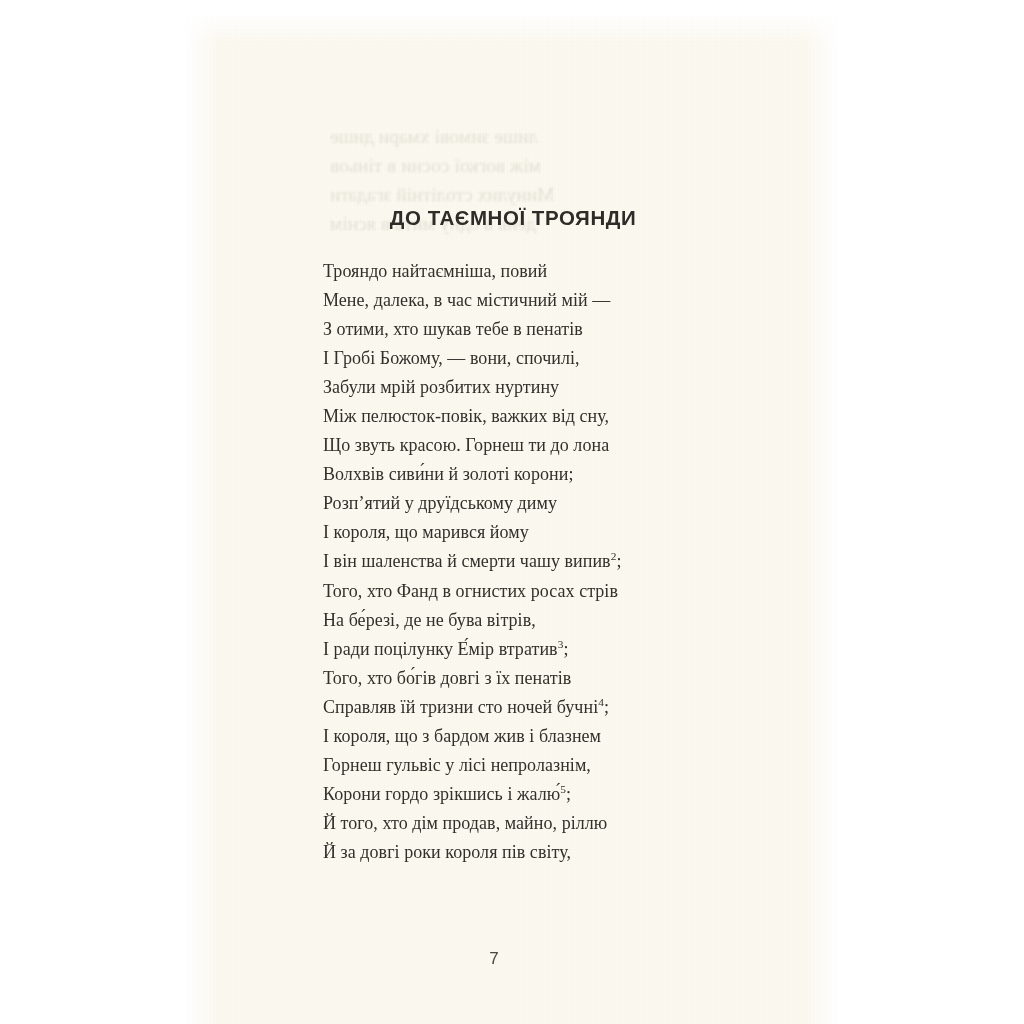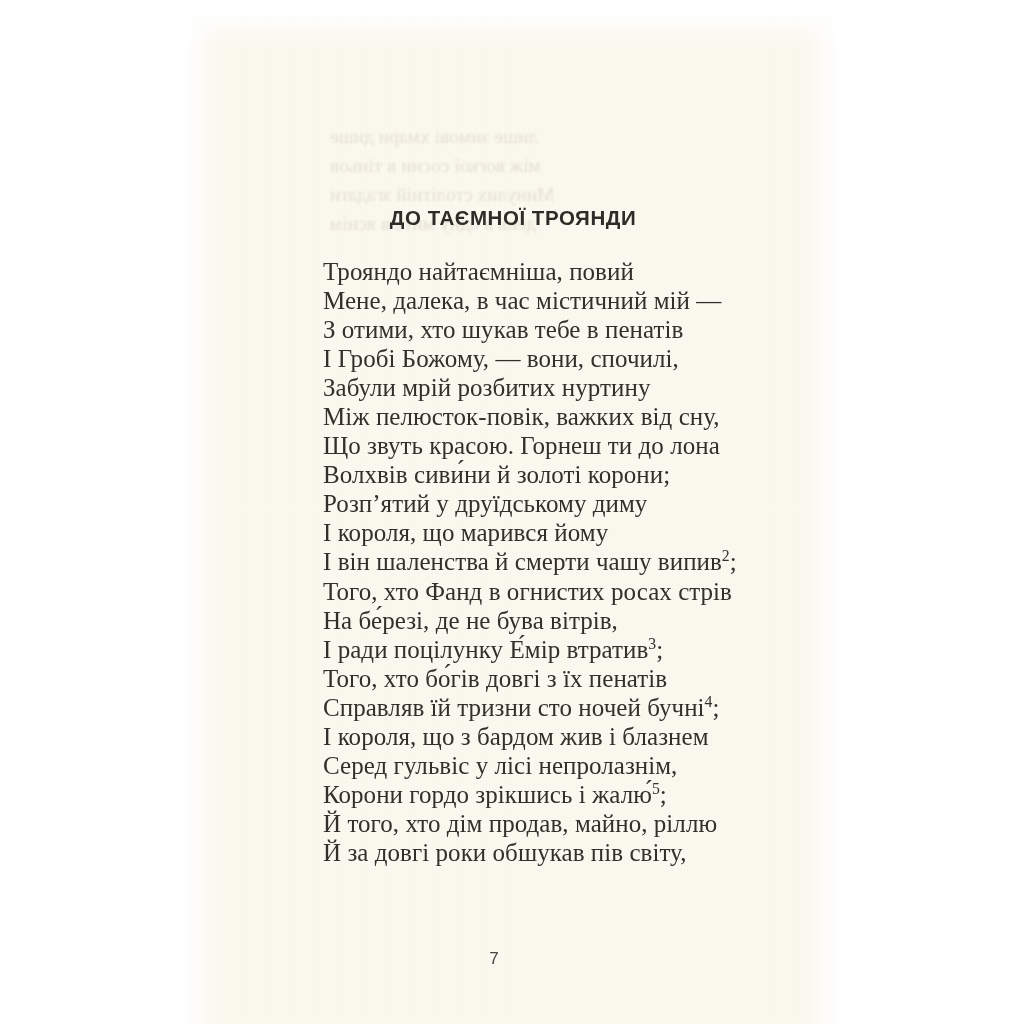--- a/index.html
+++ b/index.html
@@ -103,21 +103,21 @@
     letter-spacing: .55px;
     color: #2e2c28;
     white-space: nowrap;
   }
 
   .poem-body {
     position: absolute;
     left: 323px;
     top: 243px;
     width: 400px;
-    font-size: 25px;
+    font-size: 18px;
     line-height: 29.05px;
     color: #33302b;
     letter-spacing: .05px;
   }
 
   .poem-body .line {
     white-space: nowrap;
   }
 
   .poem-body sup {
@@ -167,22 +167,22 @@
         <div class="line">Волхвів сиви́ни й золоті корони;</div>
         <div class="line">Розп’ятий у друїдському диму</div>
         <div class="line">І короля, що марився йому</div>
         <div class="line">І він шаленства й смерти чашу випив<sup>2</sup>;</div>
         <div class="line">Того, хто Фанд в огнистих росах стрів</div>
         <div class="line">На бе́резі, де не бува вітрів,</div>
         <div class="line">І ради поцілунку Е́мір втратив<sup>3</sup>;</div>
         <div class="line">Того, хто бо́гів довгі з їх пенатів</div>
         <div class="line">Справляв їй тризни сто ночей бучні<sup>4</sup>;</div>
         <div class="line">І короля, що з бардом жив і блазнем</div>
-        <div class="line">Серед гульвіс у лісі непролазнім,</div>
+        <div class="line">Горнеш гульвіс у лісі непролазнім,</div>
         <div class="line">Корони гордо зрікшись і жалю́<sup>5</sup>;</div>
         <div class="line">Й того, хто дім продав, майно, ріллю</div>
-        <div class="line">Й за довгі роки обшукав пів світу,</div>
+        <div class="line">Й за довгі роки короля пів світу,</div>
       </div>
 
     <div class="page-number">7</div>
 
   </div>
 </div>
 
 </body></html>

